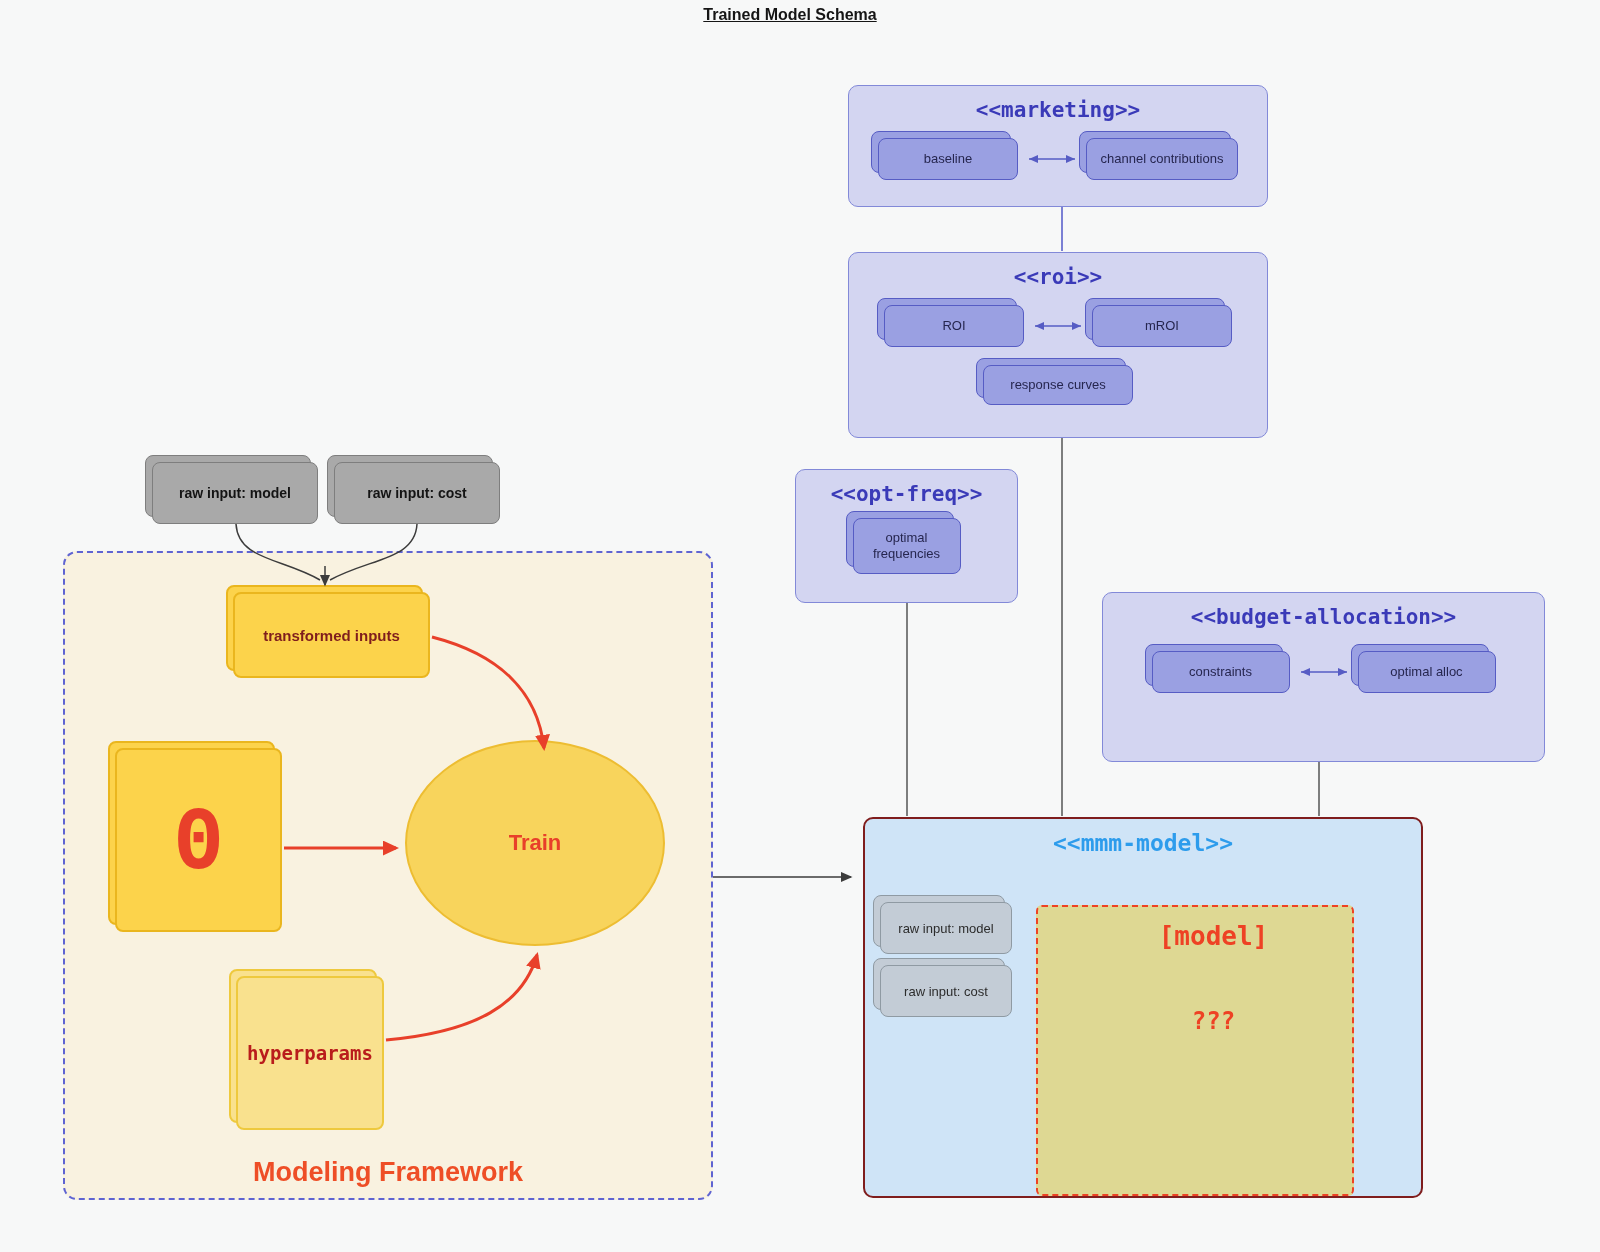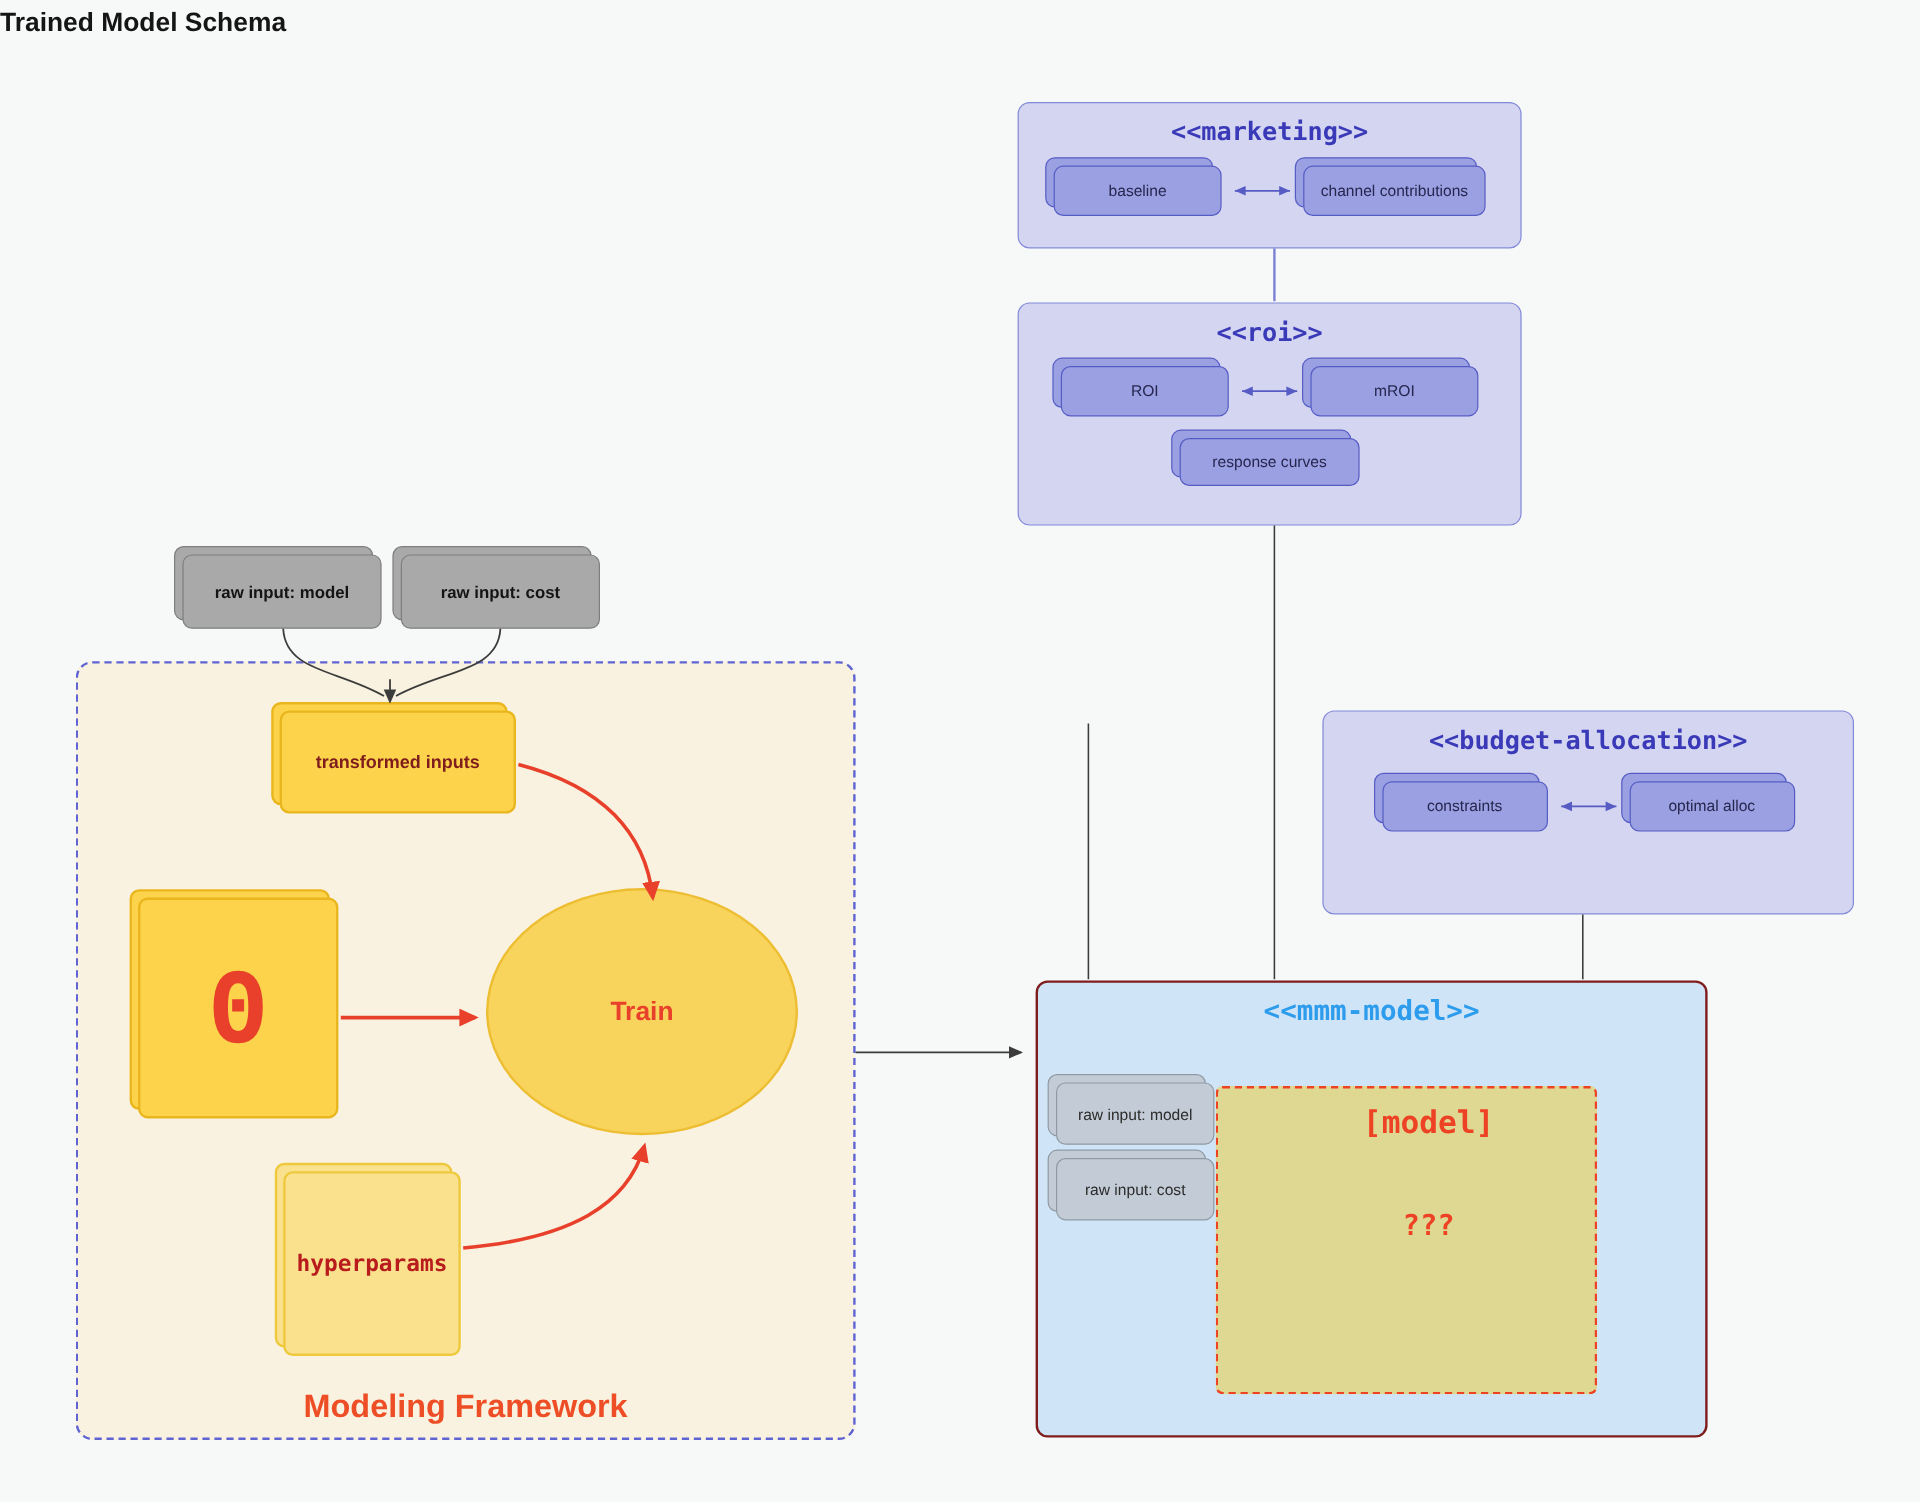--- a/index.html
+++ b/index.html
@@ -3,22 +3,22 @@
 <meta charset="utf-8">
 <style>
   html,body { margin:0; padding:0; background:#f7f8f8; }
   .canvas {
     position:relative; width:1600px; height:1252px;
     background:#f7f8f8; overflow:hidden;
     font-family:"Liberation Sans", sans-serif;
   }
 
   .diagram-title {
-    position:absolute; top:6px; left:0; width:1580px; 
-    font-size:22px; font-weight:bold; color:#151515; margin:0;
+    position:absolute; top:6px; left:0; width:1580px; text-align:center;
+    font-size:16px; font-weight:bold; color:#151515; margin:0;text-decoration:underline;
   }
 
   
   .pcontainer {
     position:absolute; background:#d3d5f1; border:1.5px solid #8289d8;
     border-radius:10px; box-sizing:border-box;
     display:flex; flex-direction:column; align-items:center;
   }
   .ptitle {
     font-family:"DejaVu Sans Mono", monospace; font-weight:bold;
@@ -91,21 +91,21 @@
     text-align:center; margin-top:11px;
     font-family:"DejaVu Sans Mono", monospace; font-weight:bold;
     font-size:23px; color:#2d9cec;
   }
   .inode { position:absolute; width:132px; height:52px; }
   .inode .back, .inode .front { background:#c3ccd6; border:1.5px solid #8f9aa3; }
   .inode .front { font-size:13px; color:#2c2c2c; }
   .mmm-input-1 { left:15px; top:83px; }
   .mmm-input-2 { left:15px; top:146px; }
   .model-box {
-    position:absolute; left:148px; top:86px; width:318px; height:257px;
+    position:absolute; left:171px; top:86px; width:318px; height:291px;
     background:#ded893; border:2.5px dashed #ee4224; border-radius:6px;
     box-sizing:border-box;
     padding-left:37px;
   }
   .model-label {
     text-align:center; margin-top:14px;
     font-family:"DejaVu Sans Mono", monospace; font-weight:bold;
     font-size:26px; color:#ee4224;
   }
   .model-q {
@@ -211,20 +211,31 @@
     <div class="prow roi-bottom-row">
       <div class="pcard stack" style="width:150px; height:40px;">
         <div class="back"></div>
         <div class="front">
             <span>response curves</span>
           </div>
       </div>
     </div>
   </div>
 
+  <div class="pcontainer" style="left:795px; top:469px; width:223px; height:134px;">
+    <div class="ptitle">&lt;&lt;opt-freq&gt;&gt;</div>
+    <div class="prow" style="margin-top:12px;">
+      <div class="pcard stack optfreq-card">
+        <div class="back"></div>
+        <div class="front">
+            <span>optimal frequencies</span>
+          </div>
+      </div>
+    </div>
+  </div>
 
   <div class="pcontainer" style="left:1102px; top:592px; width:443px; height:170px;">
     <div class="ptitle">&lt;&lt;budget-allocation&gt;&gt;</div>
     <div class="prow" style="margin-top:22px;">
       <div class="pcard stack" style="width:138px;">
         <div class="back"></div>
         <div class="front">
             <span>constraints</span>
           </div>
       </div>

